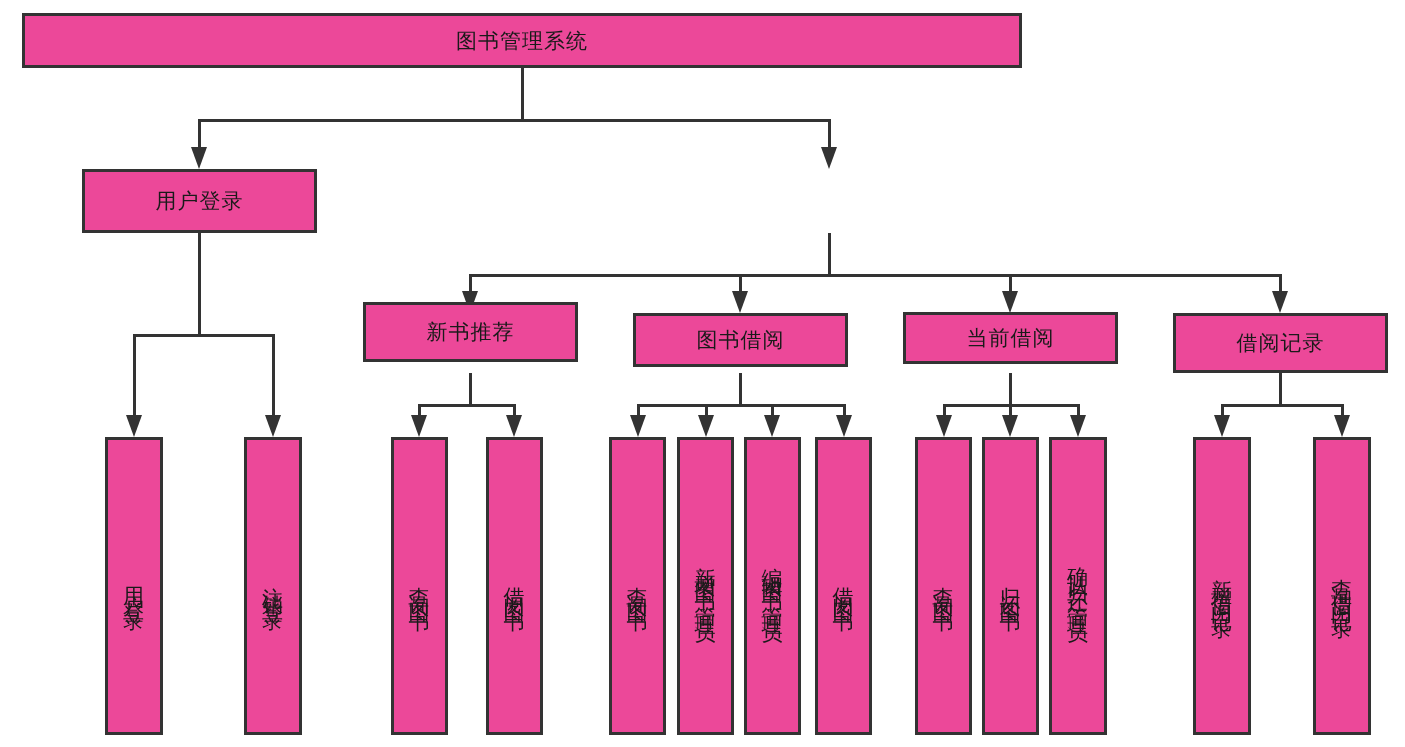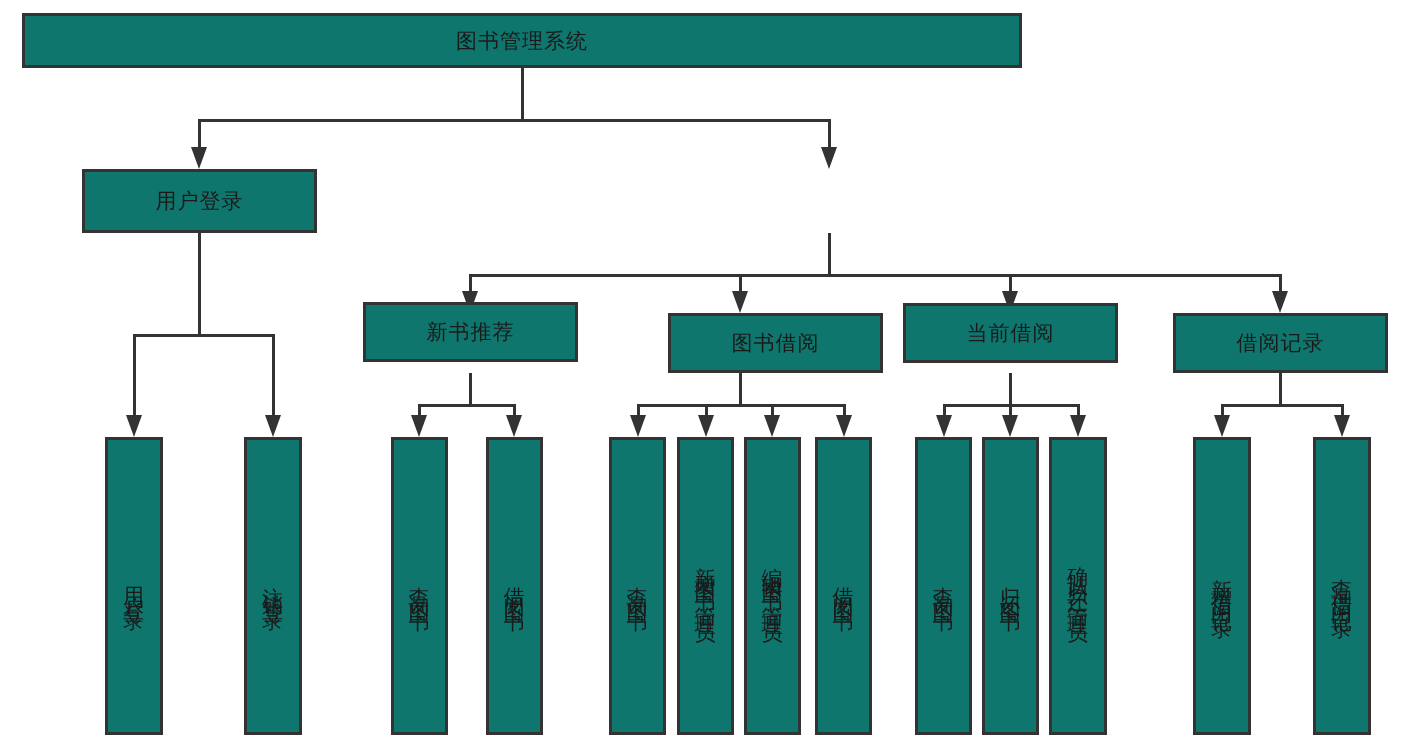--- a/index.html
+++ b/index.html
@@ -7,21 +7,21 @@
     --text:#1a1a1a;
     --wm:#b0b0b0;
     --bg:#ffffff;
   }
   html,body{margin:0;padding:0;background:#fff;}
   .canvas{
     position:relative;width:1405px;height:747px;background:var(--bg);
     font-family:"Liberation Sans","DejaVu Sans",sans-serif;overflow:hidden;
   }
   .node{
-    position:absolute;box-sizing:border-box;background:#0f766e;
+    position:absolute;box-sizing:border-box;background:#ec4899;
     border:3px solid var(--line);
     display:flex;align-items:center;justify-content:center;
   }
   .node .lbl{
     font-size:21px;color:var(--text);letter-spacing:1px;white-space:nowrap;
   }
   .vnode .lbl{
     writing-mode:vertical-rl;letter-spacing:8px;line-height:1;white-space:normal;
   }
   .vline,.hline{position:absolute;background:var(--line);}
@@ -99,24 +99,24 @@
     <span class="lbl">图书管理系统</span>
   </div>
 
   <div class="node" style="left:82px;top:169px;width:235px;height:64px">
     <span class="lbl">用户登录</span>
   </div>
 
   <div class="node" style="left:363px;top:302px;width:215px;height:60px">
     <span class="lbl">新书推荐</span>
   </div>
-  <div class="node" style="left:668px;top:313px;width:215px;height:60px">
+  <div class="node" style="left:633px;top:313px;width:215px;height:54px">
     <span class="lbl">图书借阅</span>
   </div>
-  <div class="node" style="left:903px;top:303px;width:215px;height:60px">
+  <div class="node" style="left:903px;top:312px;width:215px;height:52px">
     <span class="lbl">当前借阅</span>
   </div>
   <div class="node" style="left:1173px;top:313px;width:215px;height:60px">
     <span class="lbl">借阅记录</span>
   </div>
 
   <div class="node vnode" style="left:105px;top:437px;width:58px;height:298px">
     <span class="lbl">用户登录</span>
   </div>
   <div class="node vnode" style="left:244px;top:437px;width:58px;height:298px">

